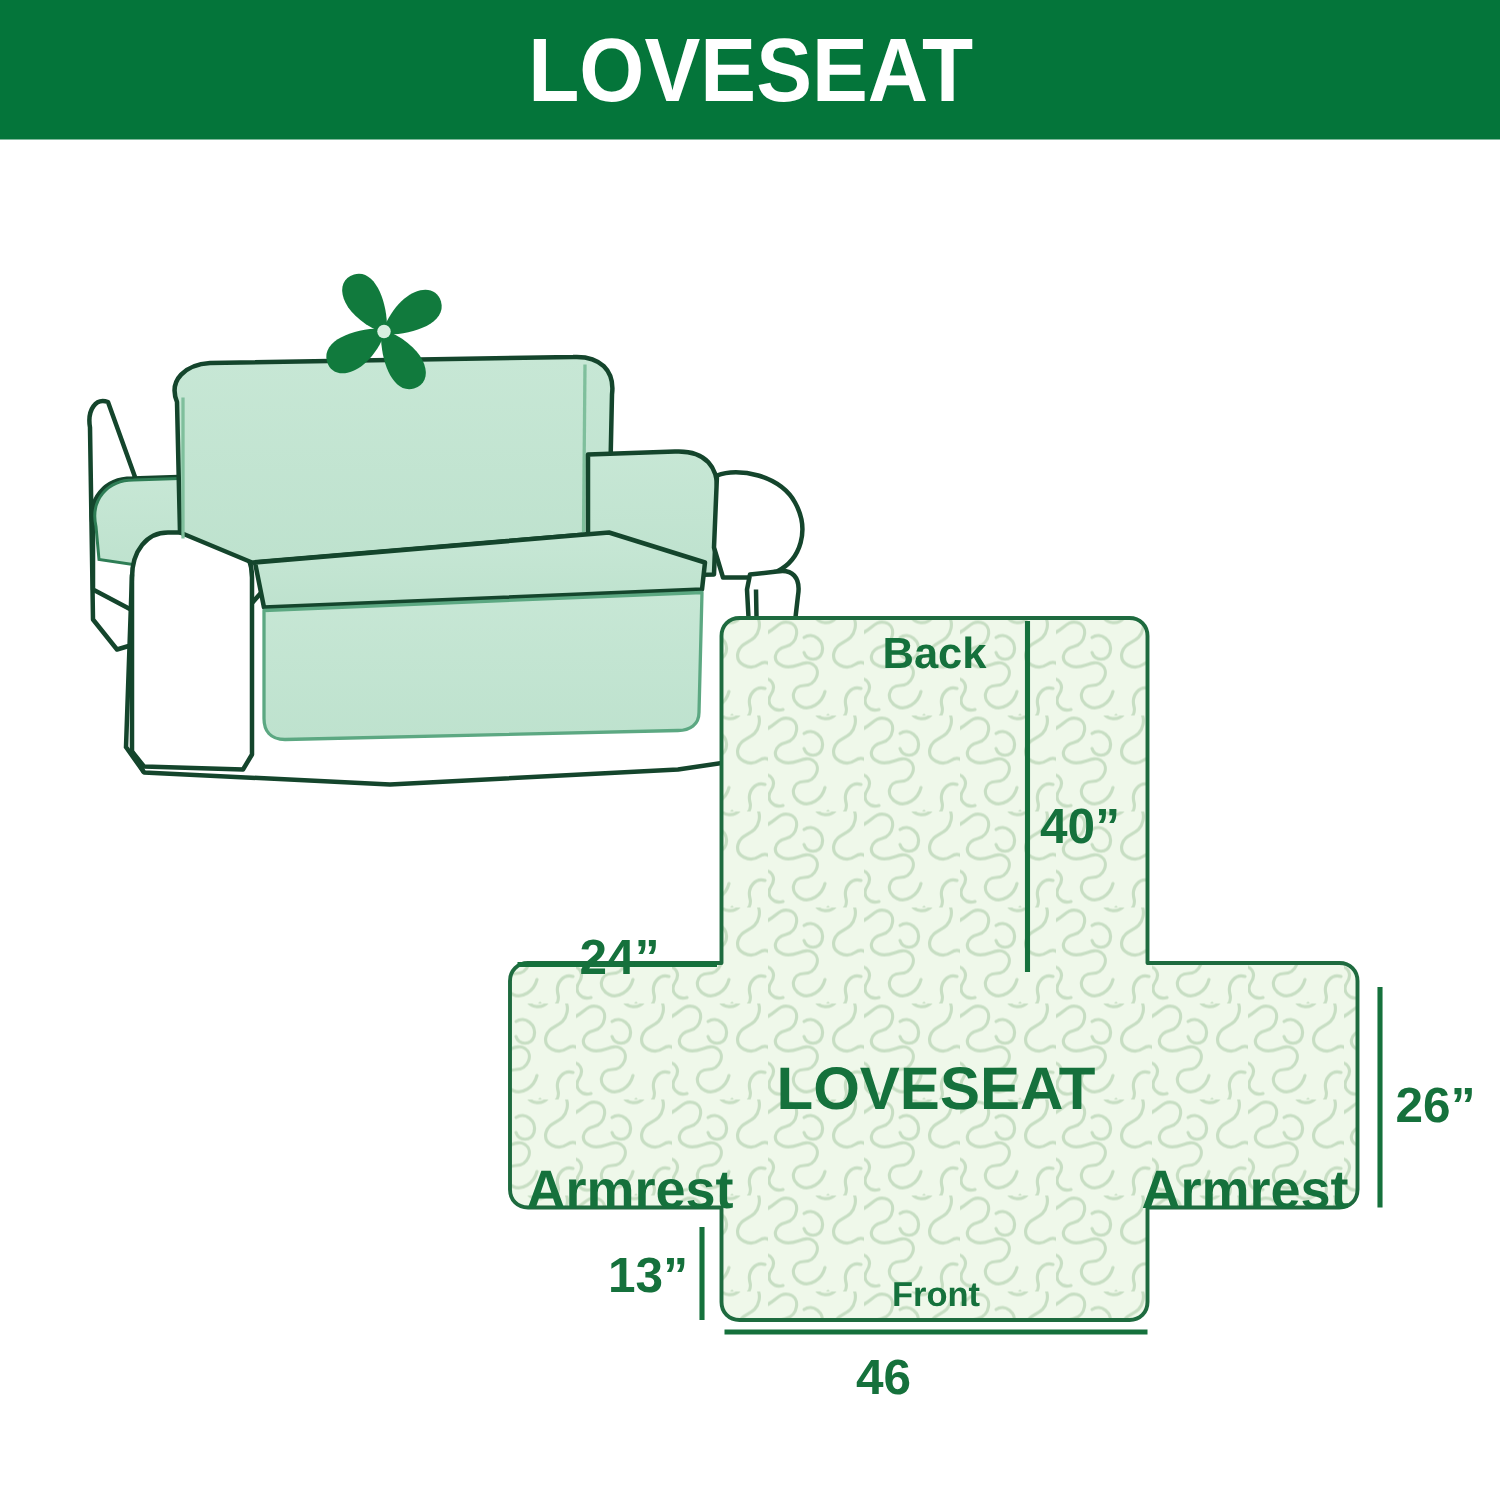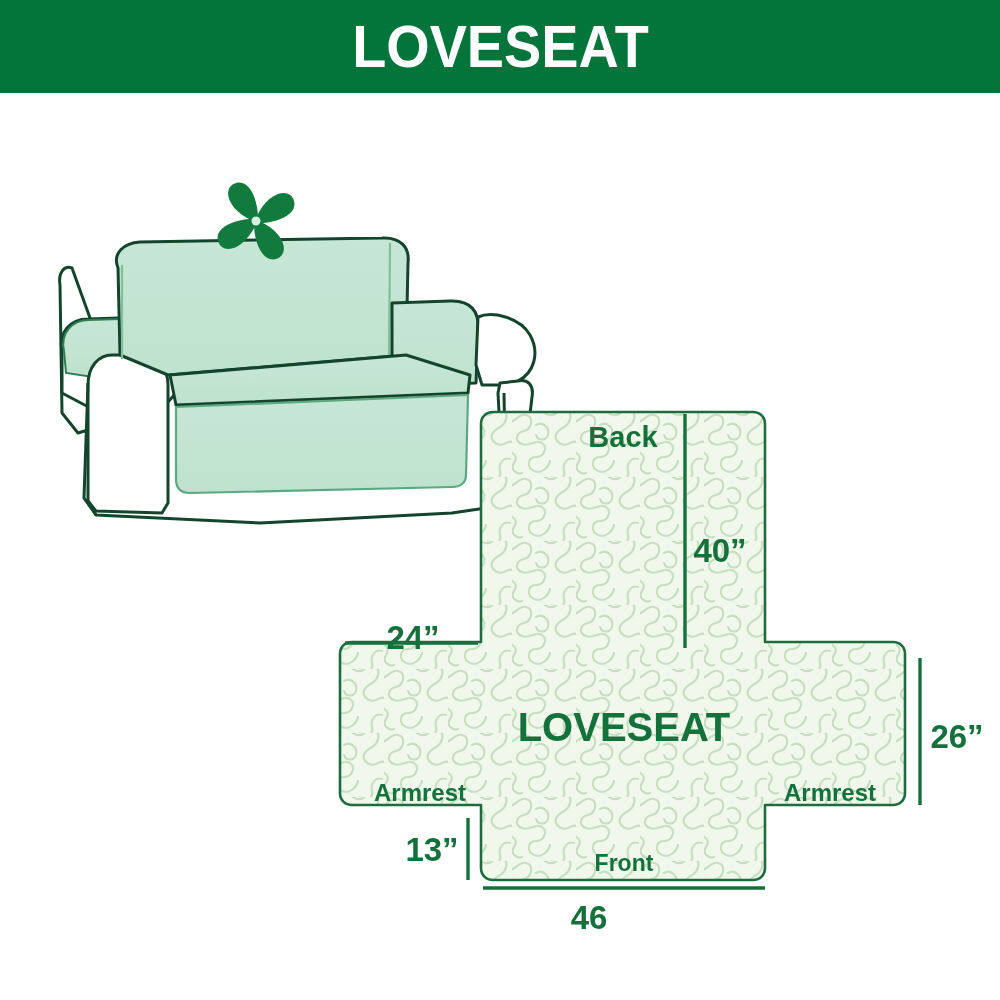--- a/index.html
+++ b/index.html
@@ -69,21 +69,21 @@
     position: absolute;
     color: #15713c;
     font-family: "Liberation Sans", sans-serif;
     font-weight: bold;
     white-space: nowrap;
     transform: translate(-50%, -50%);
   }
   #label-loveseat { font-size: 40px; }
   #label-back     { font-size: 29px; }
   #label-front    { font-size: 23px; }
-  #label-armrest-left, #label-armrest-right { font-size: 24px; }
+  #label-armrest-left, #label-armrest-right { font-size: 36px; }
   .dim-label { font-size: 33px; }
 </style>
 </head>
 <body>
 
 <div id="header-banner">
   <div id="header-title">LOVESEAT</div>
 </div>
 
 <div id="diagram-canvas">

